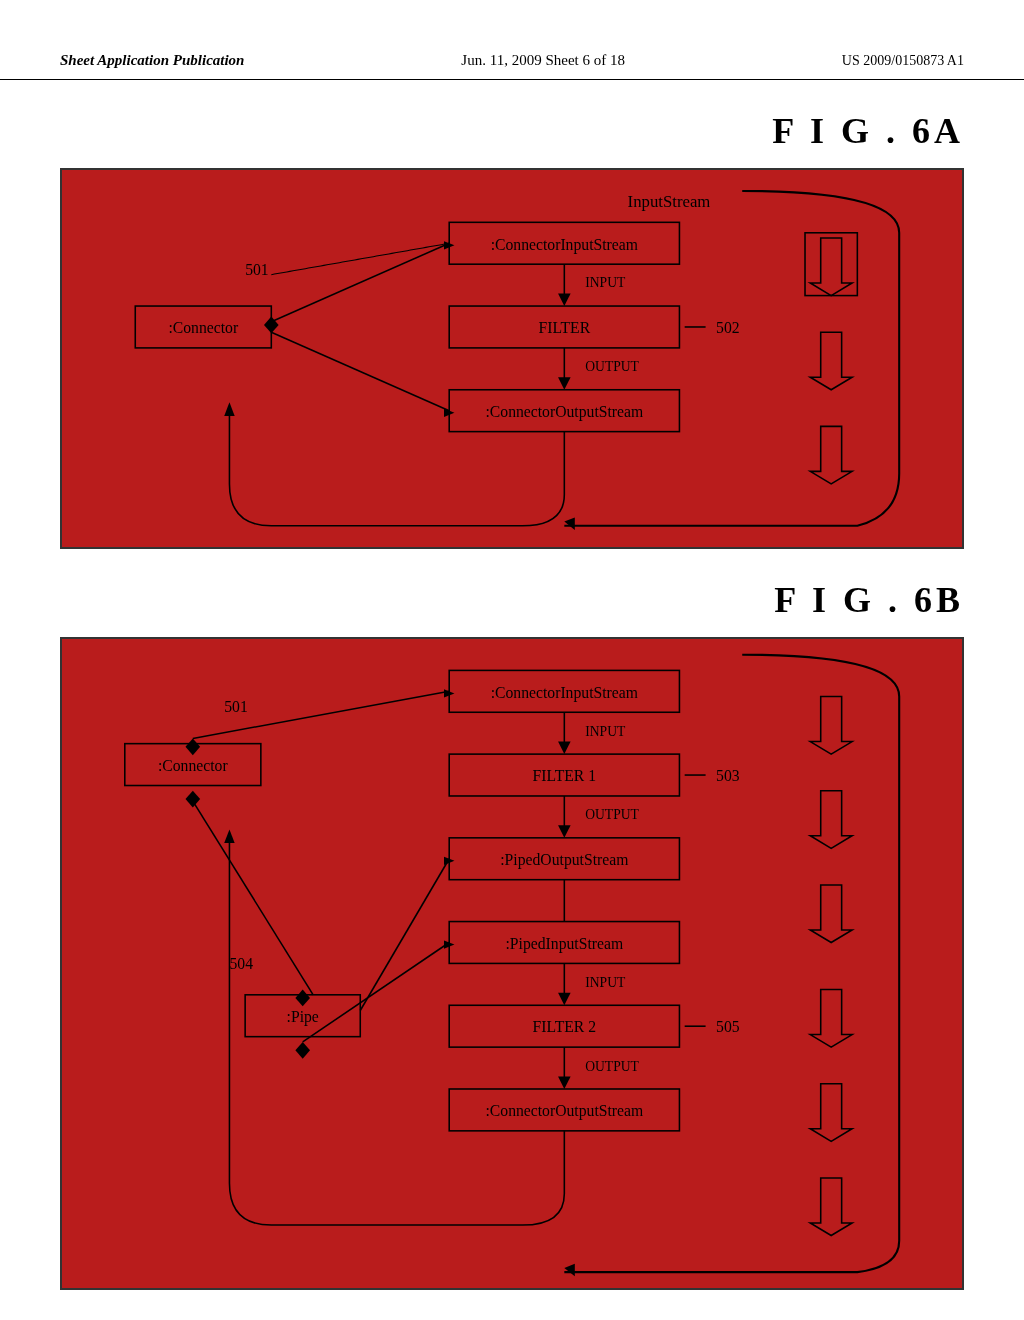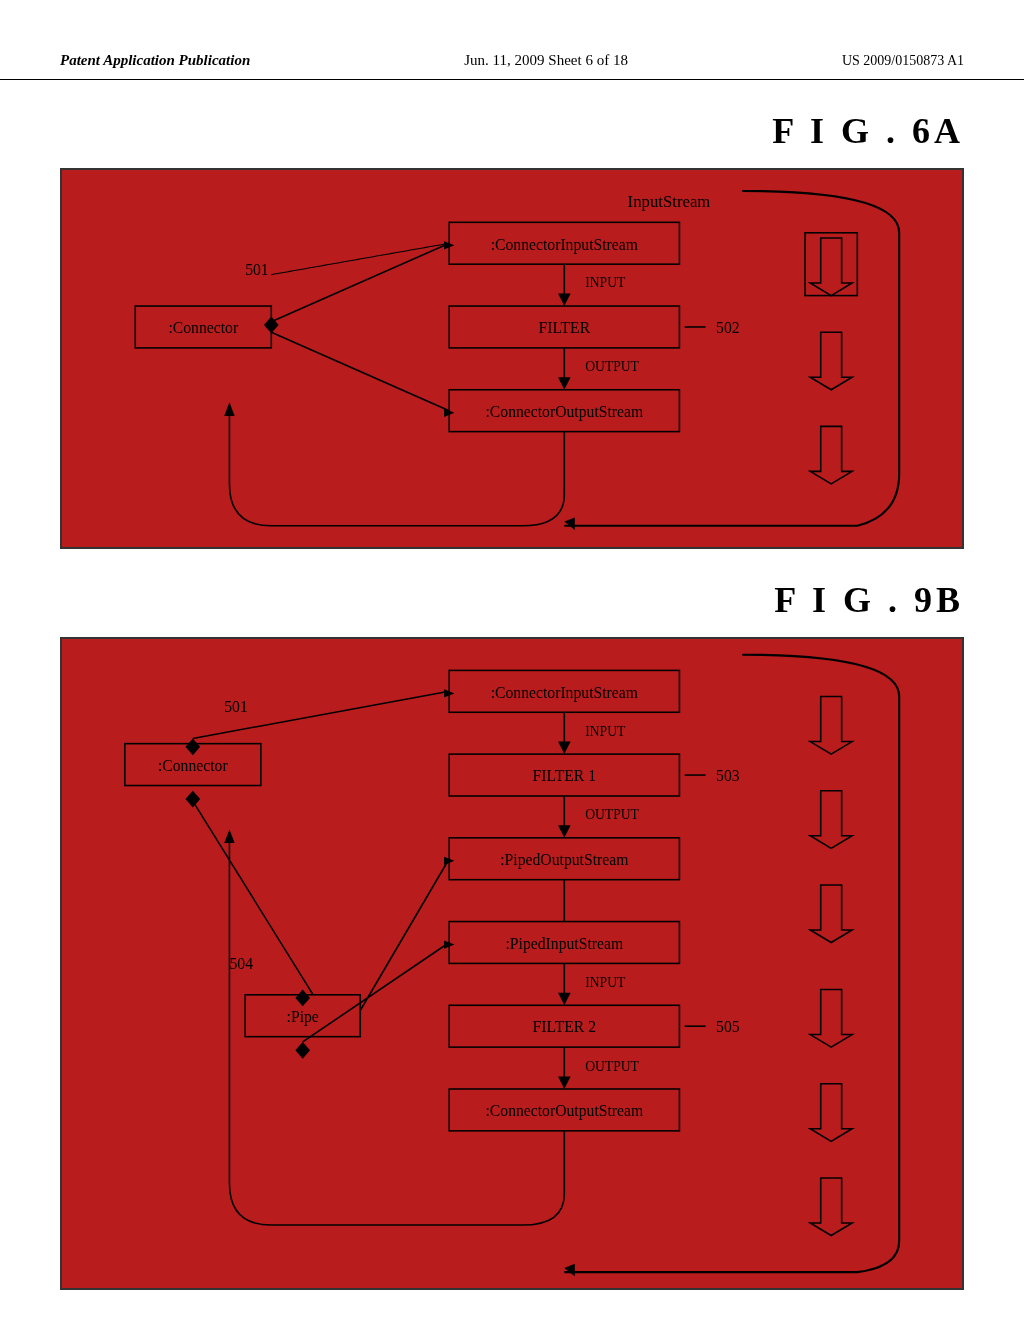--- a/index.html
+++ b/index.html
@@ -50,21 +50,21 @@
     
     .diagram-svg {
       display: block;
       width: 100%;
     }
   </style>
 </head>
 <body>
 
 <div class="header">
-  <span class="header-left">Patent Application Publication</span>
+  <span class="header-left">Sheet Application Publication</span>
   <span class="header-center">Jun. 11, 2009  Sheet 6 of 18</span>
   <span class="header-right">US 2009/0150873 A1</span>
 </div>
 
 <div class="content">
 
   <div class="fig-title">F I G .  6A</div>
 
   <div class="diagram-box">
     <svg class="diagram-svg" viewBox="0 0 860 360" xmlns="http://www.w3.org/2000/svg">
@@ -118,21 +118,21 @@
 
       <polygon points="365,68 375,72 365,76" fill="#000"></polygon>
 
       <polygon points="365,228 375,232 365,236" fill="#000"></polygon>
 
       <path d="M 480 250 L 480 310 Q 480 340 440 340 L 200 340 Q 160 340 160 300 L 160 230" stroke="#000" stroke-width="1.5" fill="none"></path>
       <polygon points="155,235 160,222 165,235" fill="#000"></polygon>
     </svg>
   </div>
 
-  <div class="fig-title">F I G .  9B</div>
+  <div class="fig-title">F I G .  6B</div>
 
   <div class="diagram-box">
     <svg class="diagram-svg" viewBox="0 0 860 620" xmlns="http://www.w3.org/2000/svg">
 
       <path d="M 725 55 L 725 98 L 715 98 L 735 110 L 755 98 L 745 98 L 745 55 Z" fill="none" stroke="#000" stroke-width="1.5"></path>
       <path d="M 725 145 L 725 188 L 715 188 L 735 200 L 755 188 L 745 188 L 745 145 Z" fill="none" stroke="#000" stroke-width="1.5"></path>
       <path d="M 725 235 L 725 278 L 715 278 L 735 290 L 755 278 L 745 278 L 745 235 Z" fill="none" stroke="#000" stroke-width="1.5"></path>
       <path d="M 725 335 L 725 378 L 715 378 L 735 390 L 755 378 L 745 378 L 745 335 Z" fill="none" stroke="#000" stroke-width="1.5"></path>
       <path d="M 725 425 L 725 468 L 715 468 L 735 480 L 755 468 L 745 468 L 745 425 Z" fill="none" stroke="#000" stroke-width="1.5"></path>
       <path d="M 725 515 L 725 558 L 715 558 L 735 570 L 755 558 L 745 558 L 745 515 Z" fill="none" stroke="#000" stroke-width="1.5"></path>

